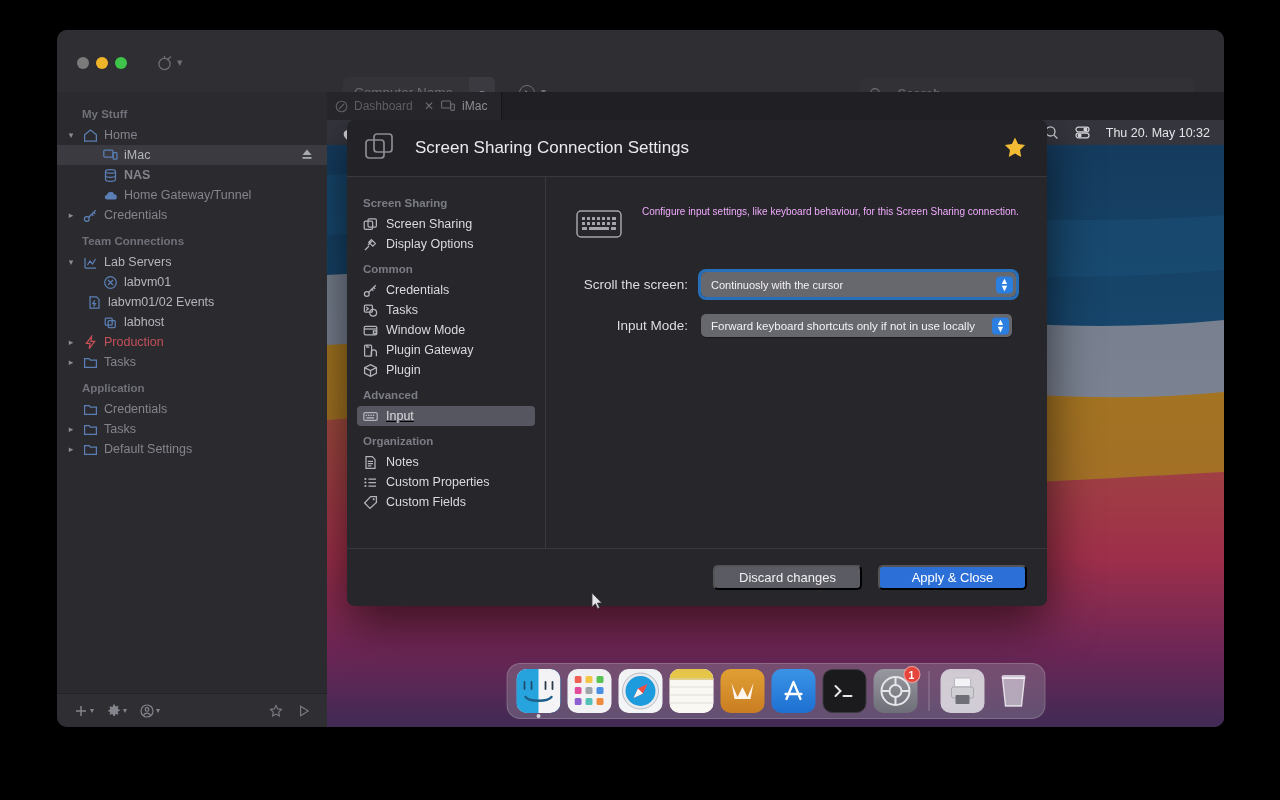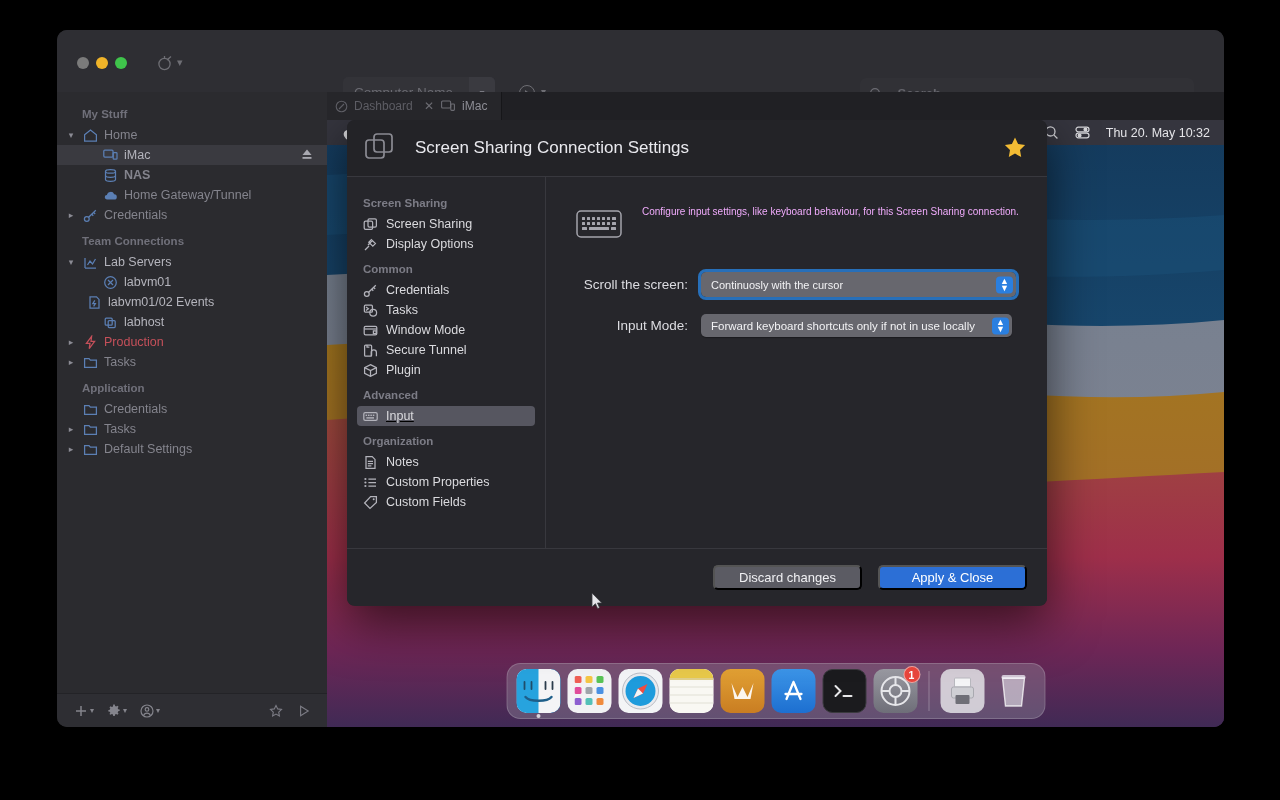--- a/index.html
+++ b/index.html
@@ -830,21 +830,21 @@
               <span class="lbl">Window Mode</span>
             </div>
             <div class="nav-item">
               <span class="ic">
                 <svg viewBox="0 0 15 15">
                   <rect x="1.6" y="2" width="7" height="11.2" rx="1" fill="none" stroke="currentColor" stroke-width="1.25"></rect>
                   <path d="M4 2 V4.2 H6.4" fill="none" stroke="currentColor" stroke-width="1.25"></path>
                   <path d="M8.2 13.2 V9.4 a2.6 2.6 0 015.2 0 V13.2" fill="none" stroke="currentColor" stroke-width="1.25"></path>
                 </svg>
               </span>
-              <span class="lbl">Secure Tunnel</span>
+              <span class="lbl">Plugin Gateway</span>
             </div>
             <div class="nav-item">
               <span class="ic">
                 <svg viewBox="0 0 15 15">
                   <path d="M7.5 1.6 L13.4 4.6 V10.4 L7.5 13.4 L1.6 10.4 V4.6 Z" fill="none" stroke="currentColor" stroke-width="1.25"></path>
                   <path d="M1.6 4.6 L7.5 7.6 L13.4 4.6 M7.5 7.6 V13.4" fill="none" stroke="currentColor" stroke-width="1.25"></path>
                 </svg>
               </span>
               <span class="lbl">Plugin</span>
             </div>

